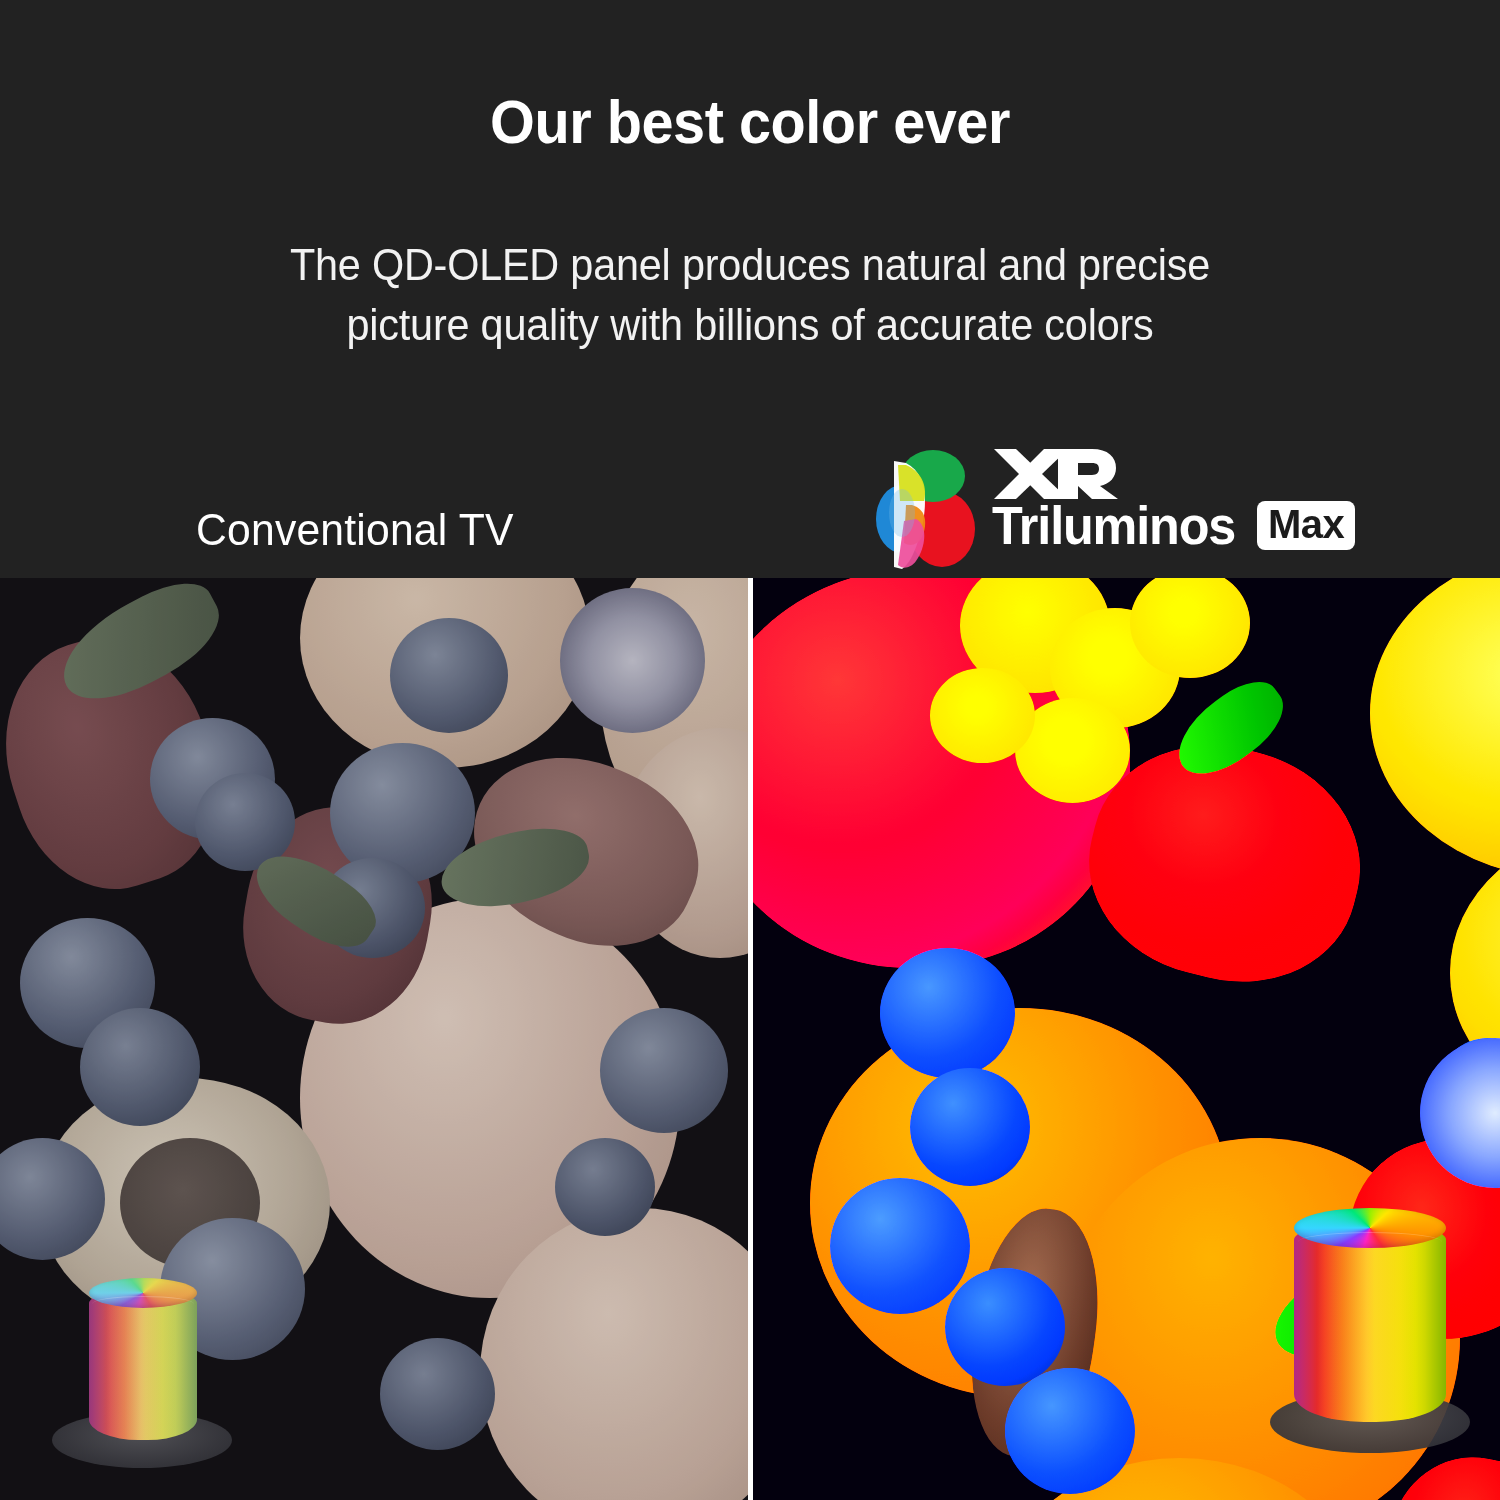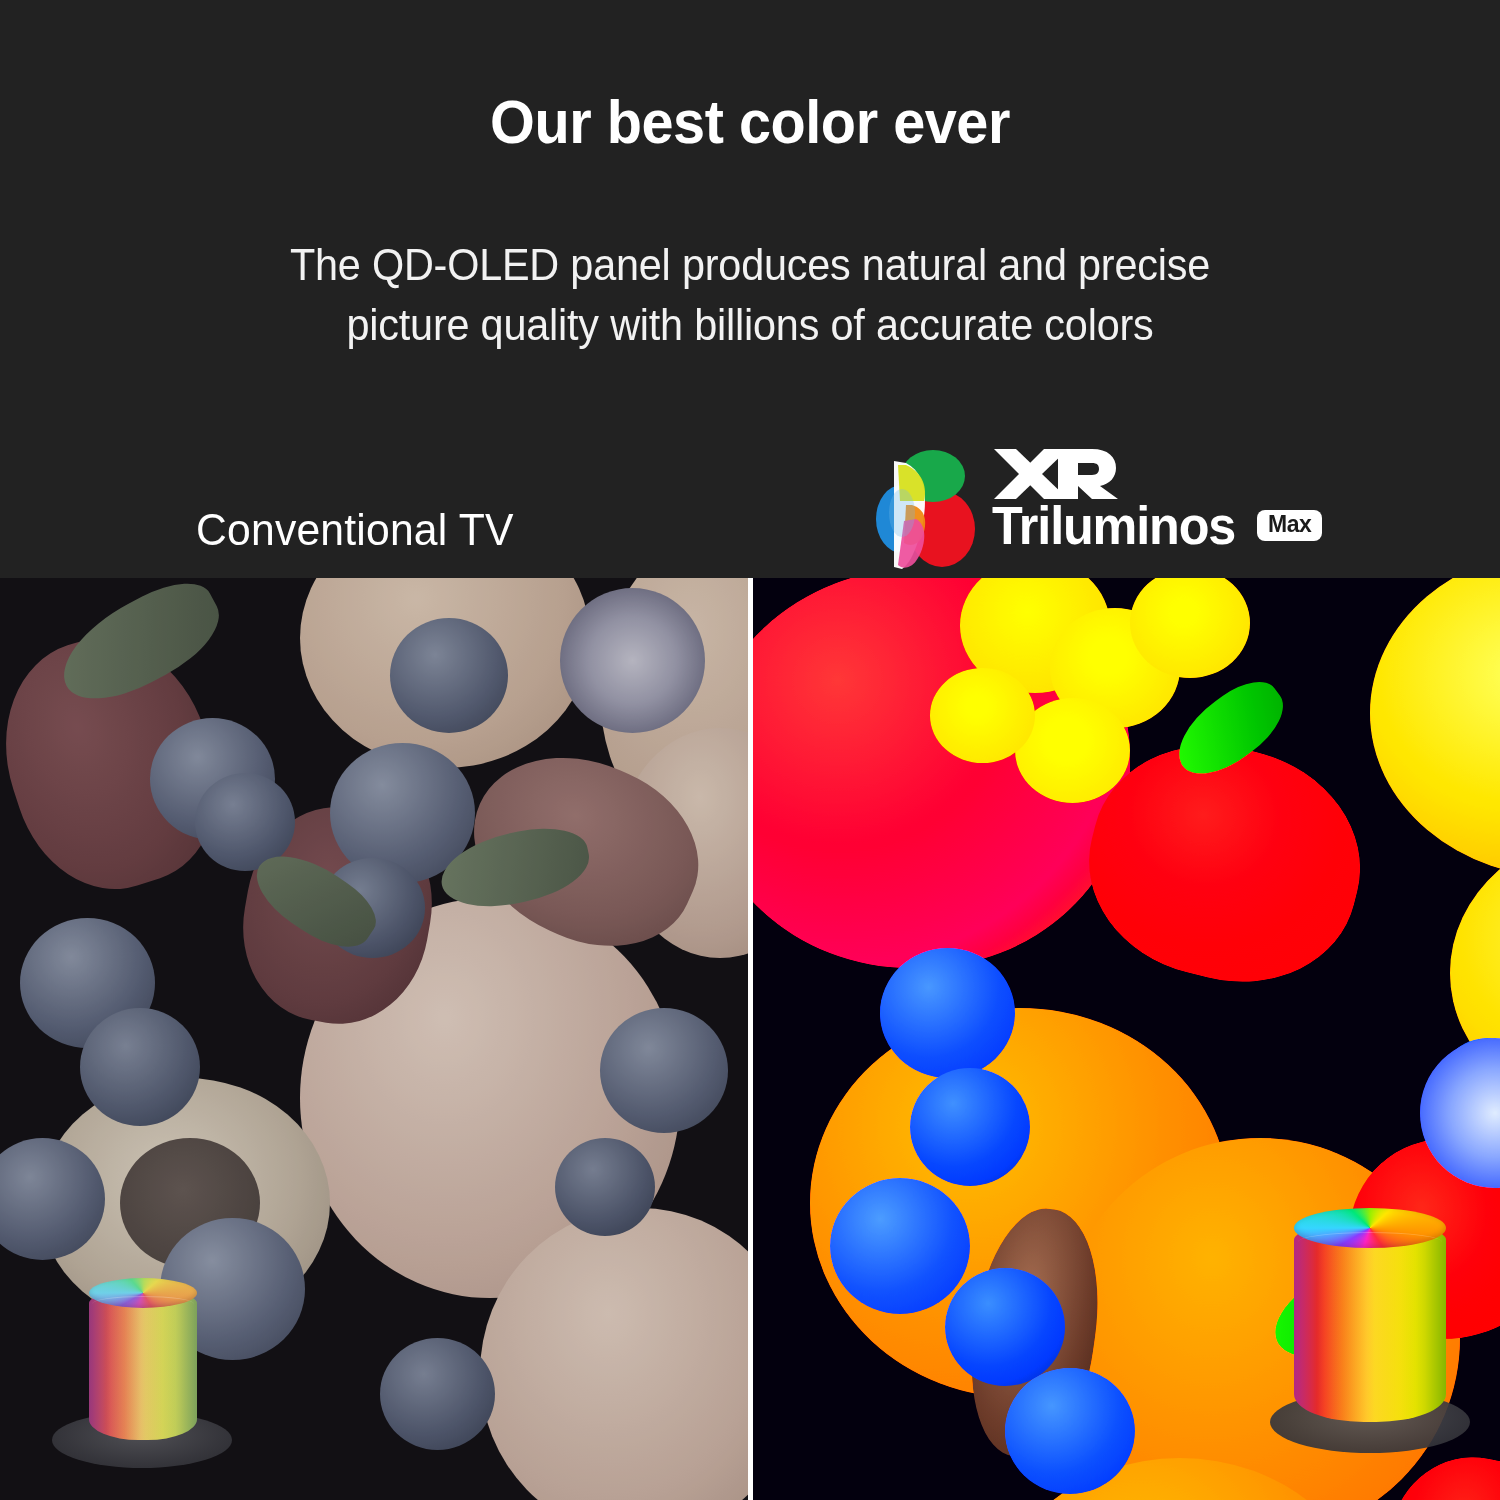--- a/index.html
+++ b/index.html
@@ -70,21 +70,21 @@
   }
   .tri-word{
     font-size:53px; font-weight:bold;
     letter-spacing:-1.2px; line-height:1;
     color:#fff;
     transform:scaleX(0.95); transform-origin:left center;
   }
   .max-badge{
     background:#ffffff; color:#1b1b1b;
     border-radius:8px;
-    font-size:23px; font-weight:bold;
+    font-size:40px; font-weight:bold;
     padding:3px 11px 5px 11px;
     line-height:1.02;
     letter-spacing:-0.5px;
     margin-left:-2px;
   }
 
   
   .photo{
     position:absolute; left:0; top:578px; width:1500px; height:922px;
     overflow:hidden; background:#0a0610;

